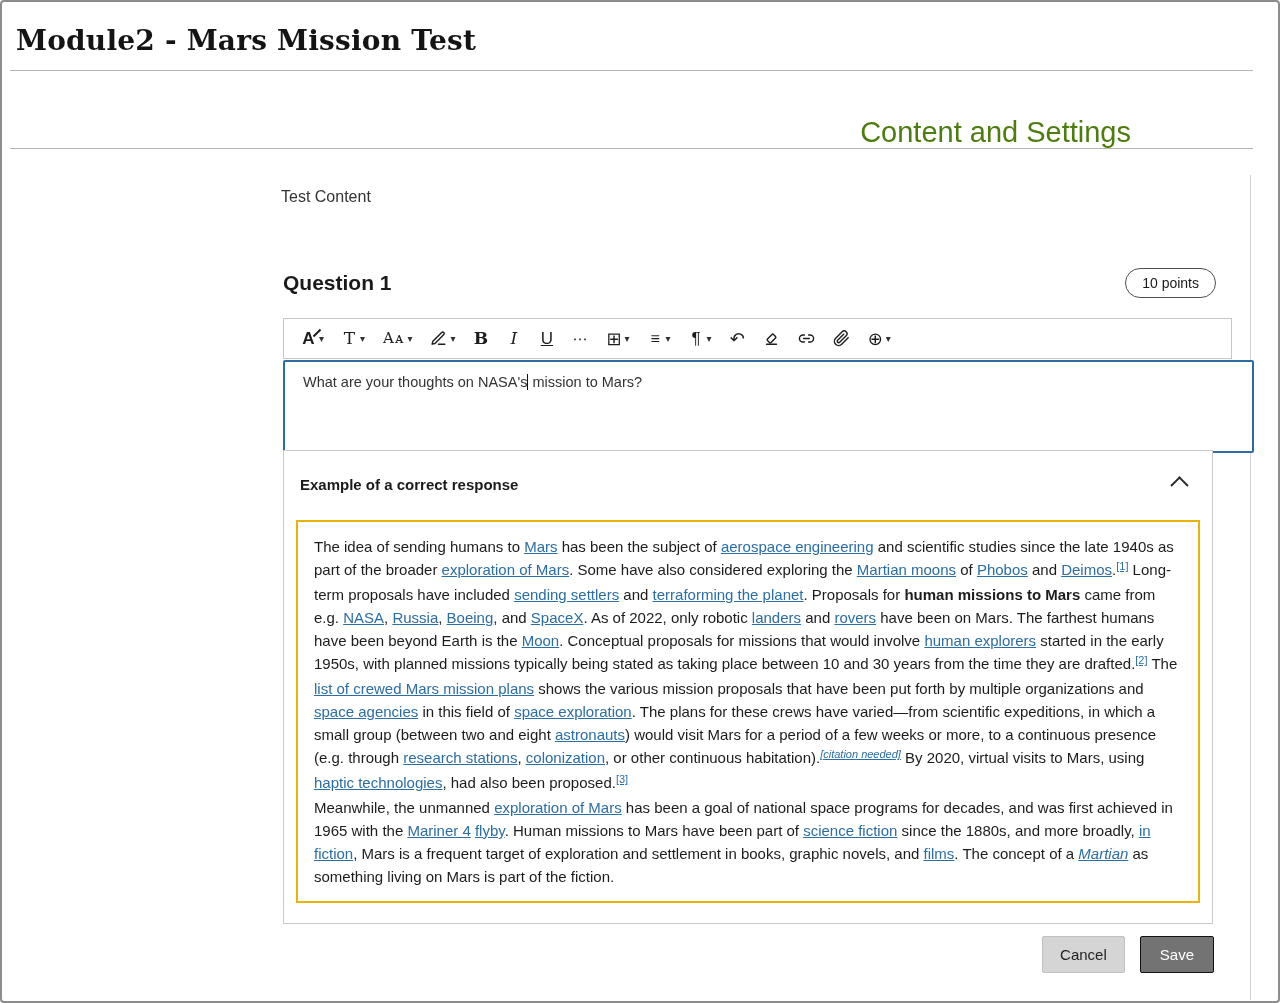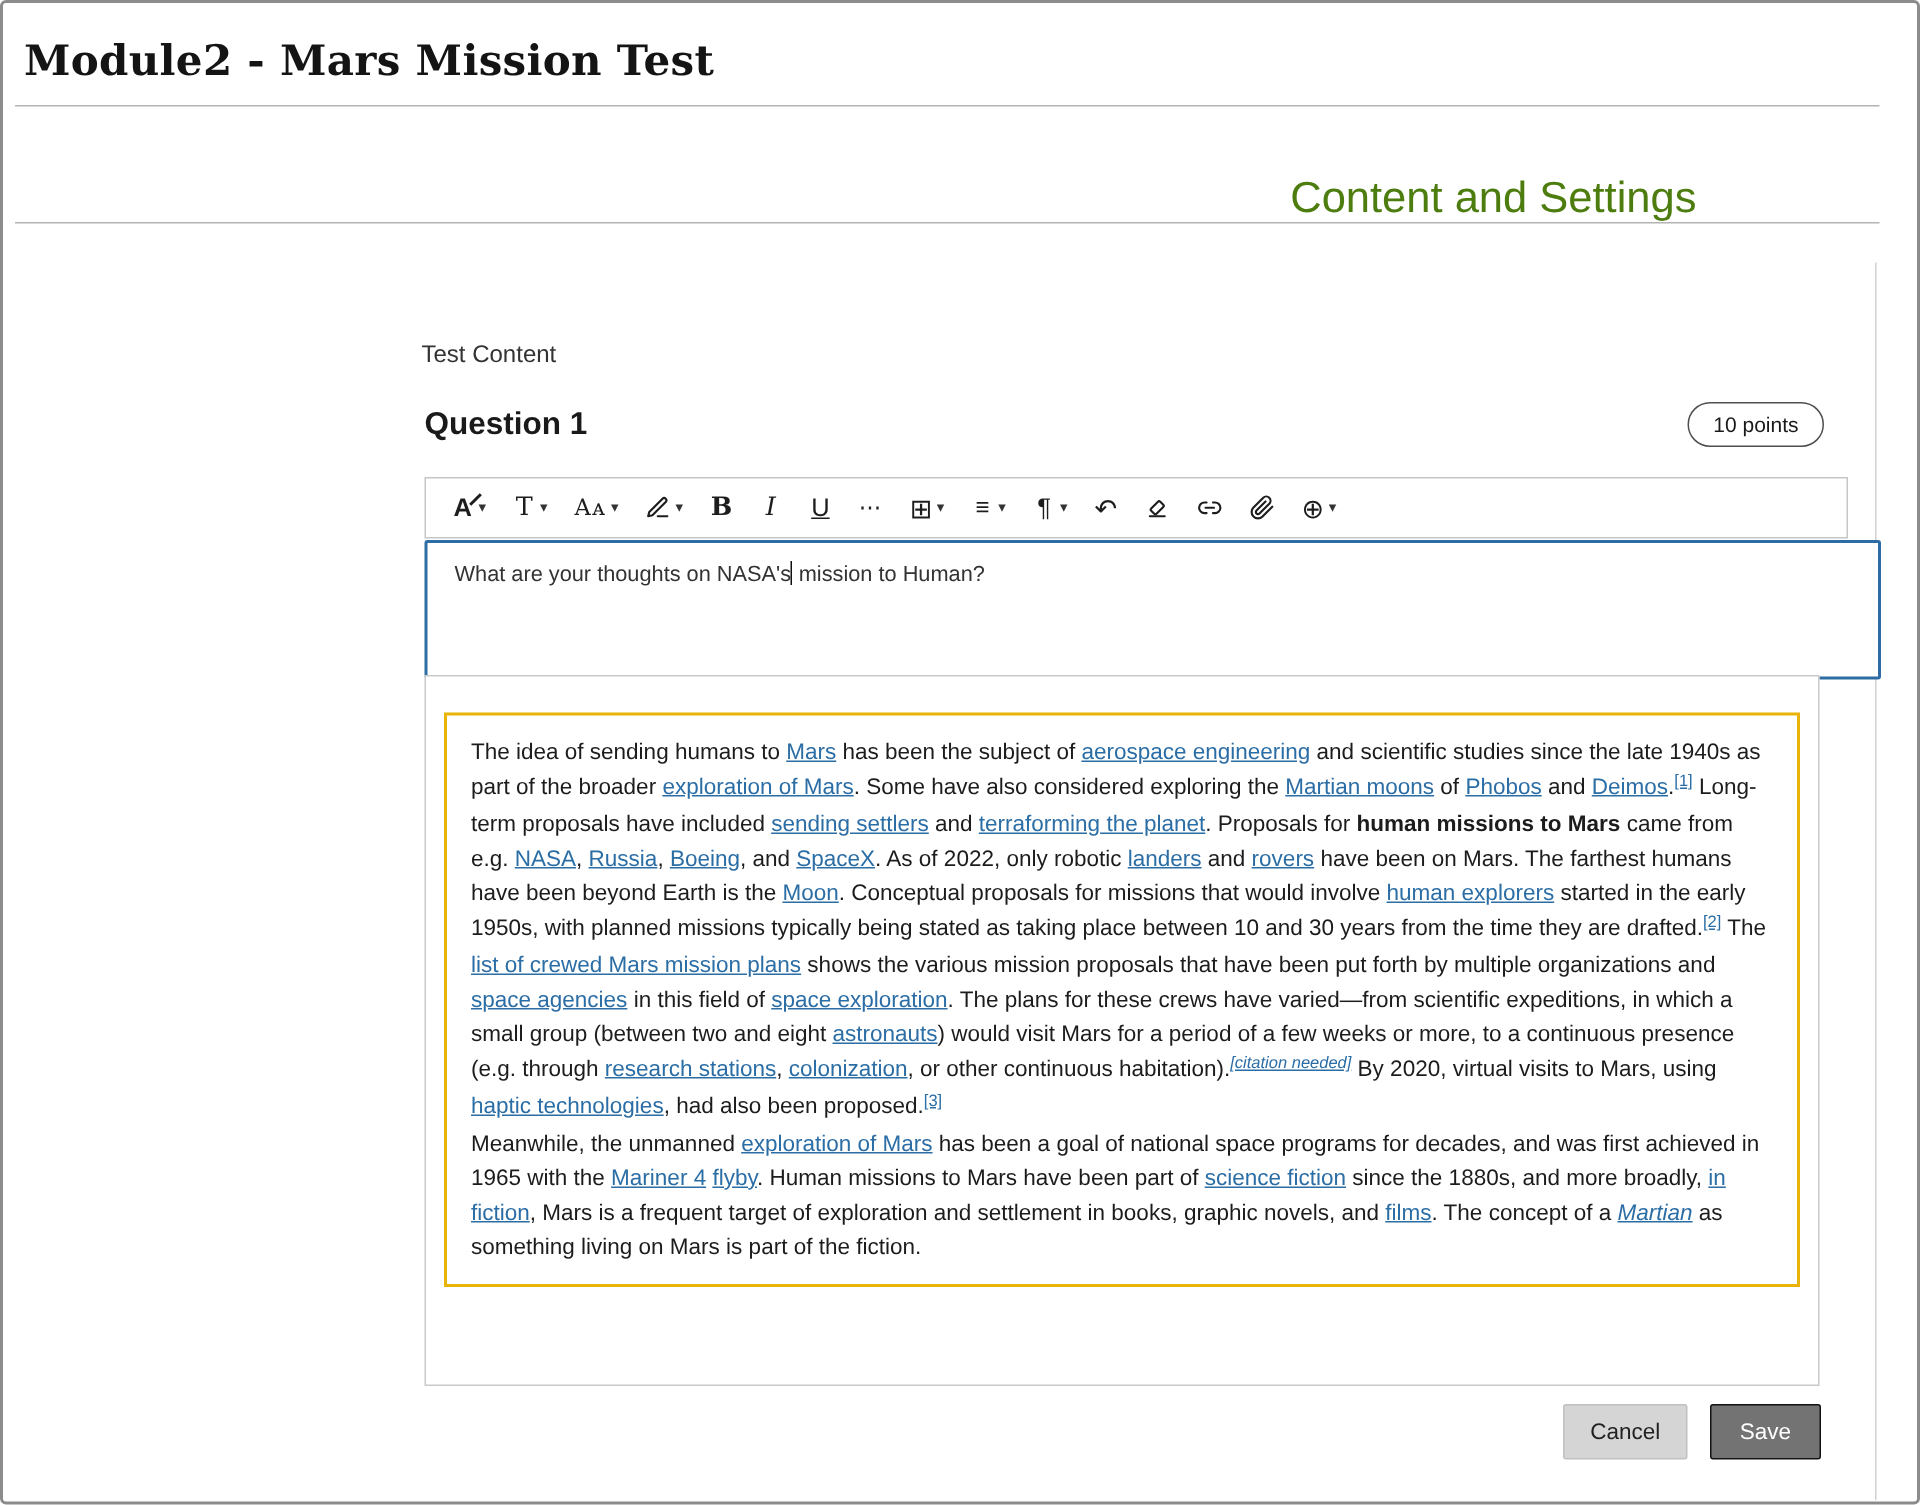--- a/index.html
+++ b/index.html
@@ -19,21 +19,21 @@
   .rule{position:absolute;left:10px;right:27px;border-top:1px solid #b3b3b3;height:0;}
   .rule-1{top:70px;}
   .rule-2{top:148px;}
   .section-heading{
     position:absolute;top:92px;right:149px;
     font-size:29px;font-weight:400;color:#4d7c0f;
   }
   .scroll-divider{position:absolute;right:29px;top:175px;bottom:3px;width:1px;background:#d2d2d2;}
 
   
-  .test-content-label{position:absolute;left:281px;top:188px;font-size:16px;color:#333;margin-top:40px;}
+  .test-content-label{position:absolute;left:281px;top:188px;font-size:16px;color:#333;}
   .question-row{position:absolute;left:283px;top:268px;width:933px;display:flex;align-items:center;justify-content:space-between;}
   .question-title{font-size:21px;font-weight:700;color:#1a1a1a;}
   .points-pill{border:1px solid #4f4f4f;border-radius:999px;padding:6px 16px;font-size:14px;color:#1a1a1a;background:#fff;}
 
   
   .toolbar{
     position:absolute;left:283px;top:318px;width:931px;height:39px;
     border:1px solid #c6c6c6;background:#fff;
     display:flex;align-items:center;padding:0 8px;
   }
@@ -169,23 +169,29 @@
       <svg viewBox="0 0 24 24" fill="none" stroke="currentColor" stroke-width="2" stroke-linecap="round" stroke-linejoin="round" class="glyph glyph-attachment">
         <path d="M21.44 11.05l-9.19 9.19a6 6 0 0 1-8.49-8.49l9.19-9.19a4 4 0 0 1 5.66 5.66l-9.2 9.19a2 2 0 0 1-2.83-2.83l8.49-8.48"></path>
       </svg>
     </button>
     <button class="tb-btn" title="Insert content">
       <span class="glyph glyph-insert-content">⊕</span>
       <span class="caret">▾</span>
     </button>
   </div>
 
-<div class="editor"><span>What are your thoughts on NASA's</span><span class="text-cursor"></span><span> mission to Human?</span></div>
+<div class="editor"><span>What are your thoughts on NASA's</span><span class="text-cursor"></span><span> mission to Mars?</span></div>
 
 <div class="example-panel">
+  <div class="example-header">
+    <div class="example-title">Example of a correct response</div>
+    <button class="collapse-btn">
+      <span class="chevron-up"></span>
+    </button>
+  </div>
   <div class="example-body">
       <p class="rich-p"><span class="seg-plain">The idea of sending humans to </span><a href="#" class="seg-link">Mars</a><span class="seg-plain"> has been the subject of </span><a href="#" class="seg-link">aerospace engineering</a><span class="seg-plain"> and scientific studies since the late 1940s as part of the broader </span><a href="#" class="seg-link">exploration of Mars</a><span class="seg-plain">. Some have also considered exploring the </span><a href="#" class="seg-link">Martian moons</a><span class="seg-plain"> of </span><a href="#" class="seg-link">Phobos</a><span class="seg-plain"> and </span><a href="#" class="seg-link">Deimos</a><span class="seg-plain">.</span><a href="#" class="seg-sup">[1]</a><span class="seg-plain"> Long-term proposals have included </span><a href="#" class="seg-link">sending settlers</a><span class="seg-plain"> and </span><a href="#" class="seg-link">terraforming the planet</a><span class="seg-plain">. Proposals for </span><span class="seg-bold">human missions to Mars</span><span class="seg-plain"> came from e.g. </span><a href="#" class="seg-link">NASA</a><span class="seg-plain">, </span><a href="#" class="seg-link">Russia</a><span class="seg-plain">, </span><a href="#" class="seg-link">Boeing</a><span class="seg-plain">, and </span><a href="#" class="seg-link">SpaceX</a><span class="seg-plain">. As of 2022, only robotic </span><a href="#" class="seg-link">landers</a><span class="seg-plain"> and </span><a href="#" class="seg-link">rovers</a><span class="seg-plain"> have been on Mars. The farthest humans have been beyond Earth is the </span><a href="#" class="seg-link">Moon</a><span class="seg-plain">. Conceptual proposals for missions that would involve </span><a href="#" class="seg-link">human explorers</a><span class="seg-plain"> started in the early 1950s, with planned missions typically being stated as taking place between 10 and 30 years from the time they are drafted.</span><a href="#" class="seg-sup">[2]</a><span class="seg-plain"> The </span><a href="#" class="seg-link">list of crewed Mars mission plans</a><span class="seg-plain"> shows the various mission proposals that have been put forth by multiple organizations and </span><a href="#" class="seg-link">space agencies</a><span class="seg-plain"> in this field of </span><a href="#" class="seg-link">space exploration</a><span class="seg-plain">. The plans for these crews have varied—from scientific expeditions, in which a small group (between two and eight </span><a href="#" class="seg-link">astronauts</a><span class="seg-plain">) would visit Mars for a period of a few weeks or more, to a continuous presence (e.g. through </span><a href="#" class="seg-link">research stations</a><span class="seg-plain">, </span><a href="#" class="seg-link">colonization</a><span class="seg-plain">, or other continuous habitation).</span><a href="#" class="seg-supcite">[citation needed]</a><span class="seg-plain"> By 2020, virtual visits to Mars, using </span><a href="#" class="seg-link">haptic technologies</a><span class="seg-plain">, had also been proposed.</span><a href="#" class="seg-sup">[3]</a></p>
       <p class="rich-p"><span class="seg-plain">Meanwhile, the unmanned </span><a href="#" class="seg-link">exploration of Mars</a><span class="seg-plain"> has been a goal of national space programs for decades, and was first achieved in 1965 with the </span><a href="#" class="seg-link">Mariner 4</a><span class="seg-plain"> </span><a href="#" class="seg-link">flyby</a><span class="seg-plain">. Human missions to Mars have been part of </span><a href="#" class="seg-link">science fiction</a><span class="seg-plain"> since the 1880s, and more broadly, </span><a href="#" class="seg-link">in fiction</a><span class="seg-plain">, Mars is a frequent target of exploration and settlement in books, graphic novels, and </span><a href="#" class="seg-link">films</a><span class="seg-plain">. The concept of a </span><a href="#" class="seg-linkitalic">Martian</a><span class="seg-plain"> as something living on Mars is part of the fiction.</span></p>
     </div>
 </div>
 
 <div class="footer-actions">
   <button class="btn btn-cancel">Cancel</button>
   <button class="btn btn-save">Save</button>
 </div>

